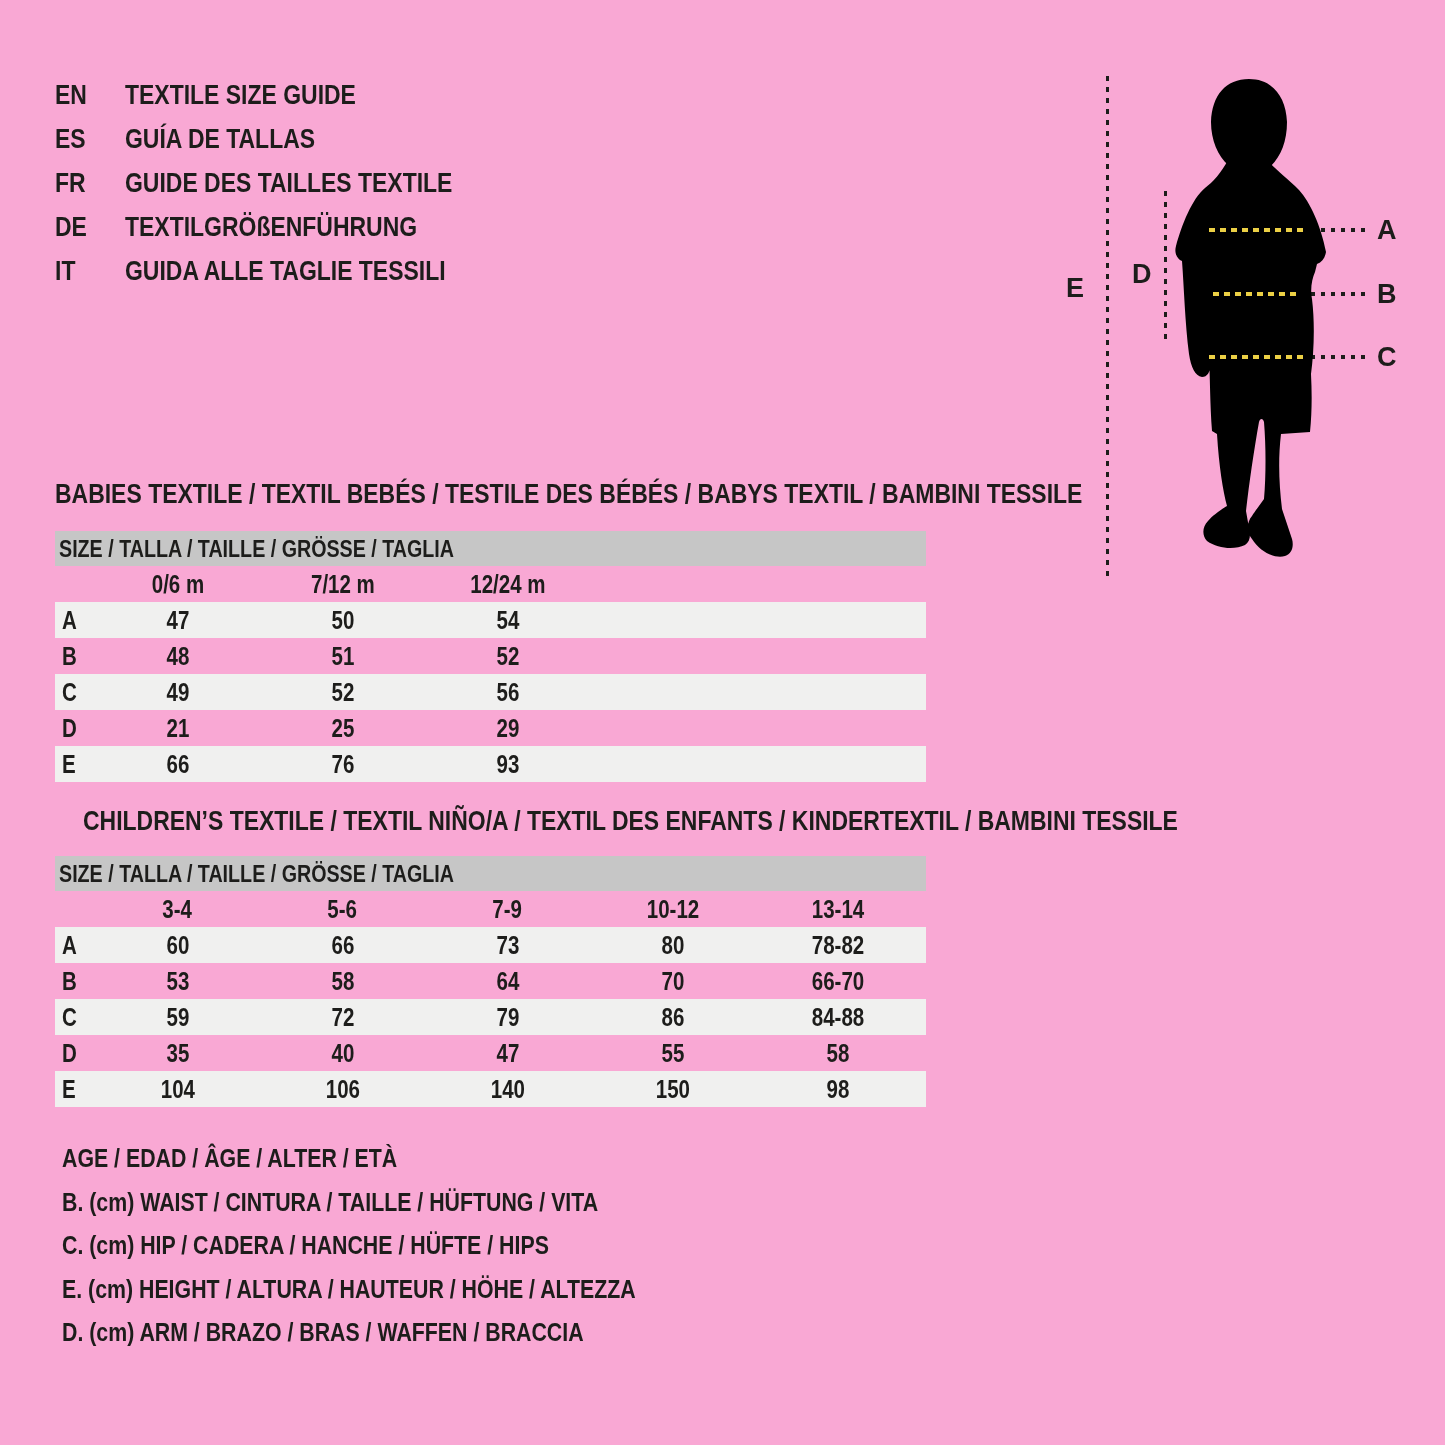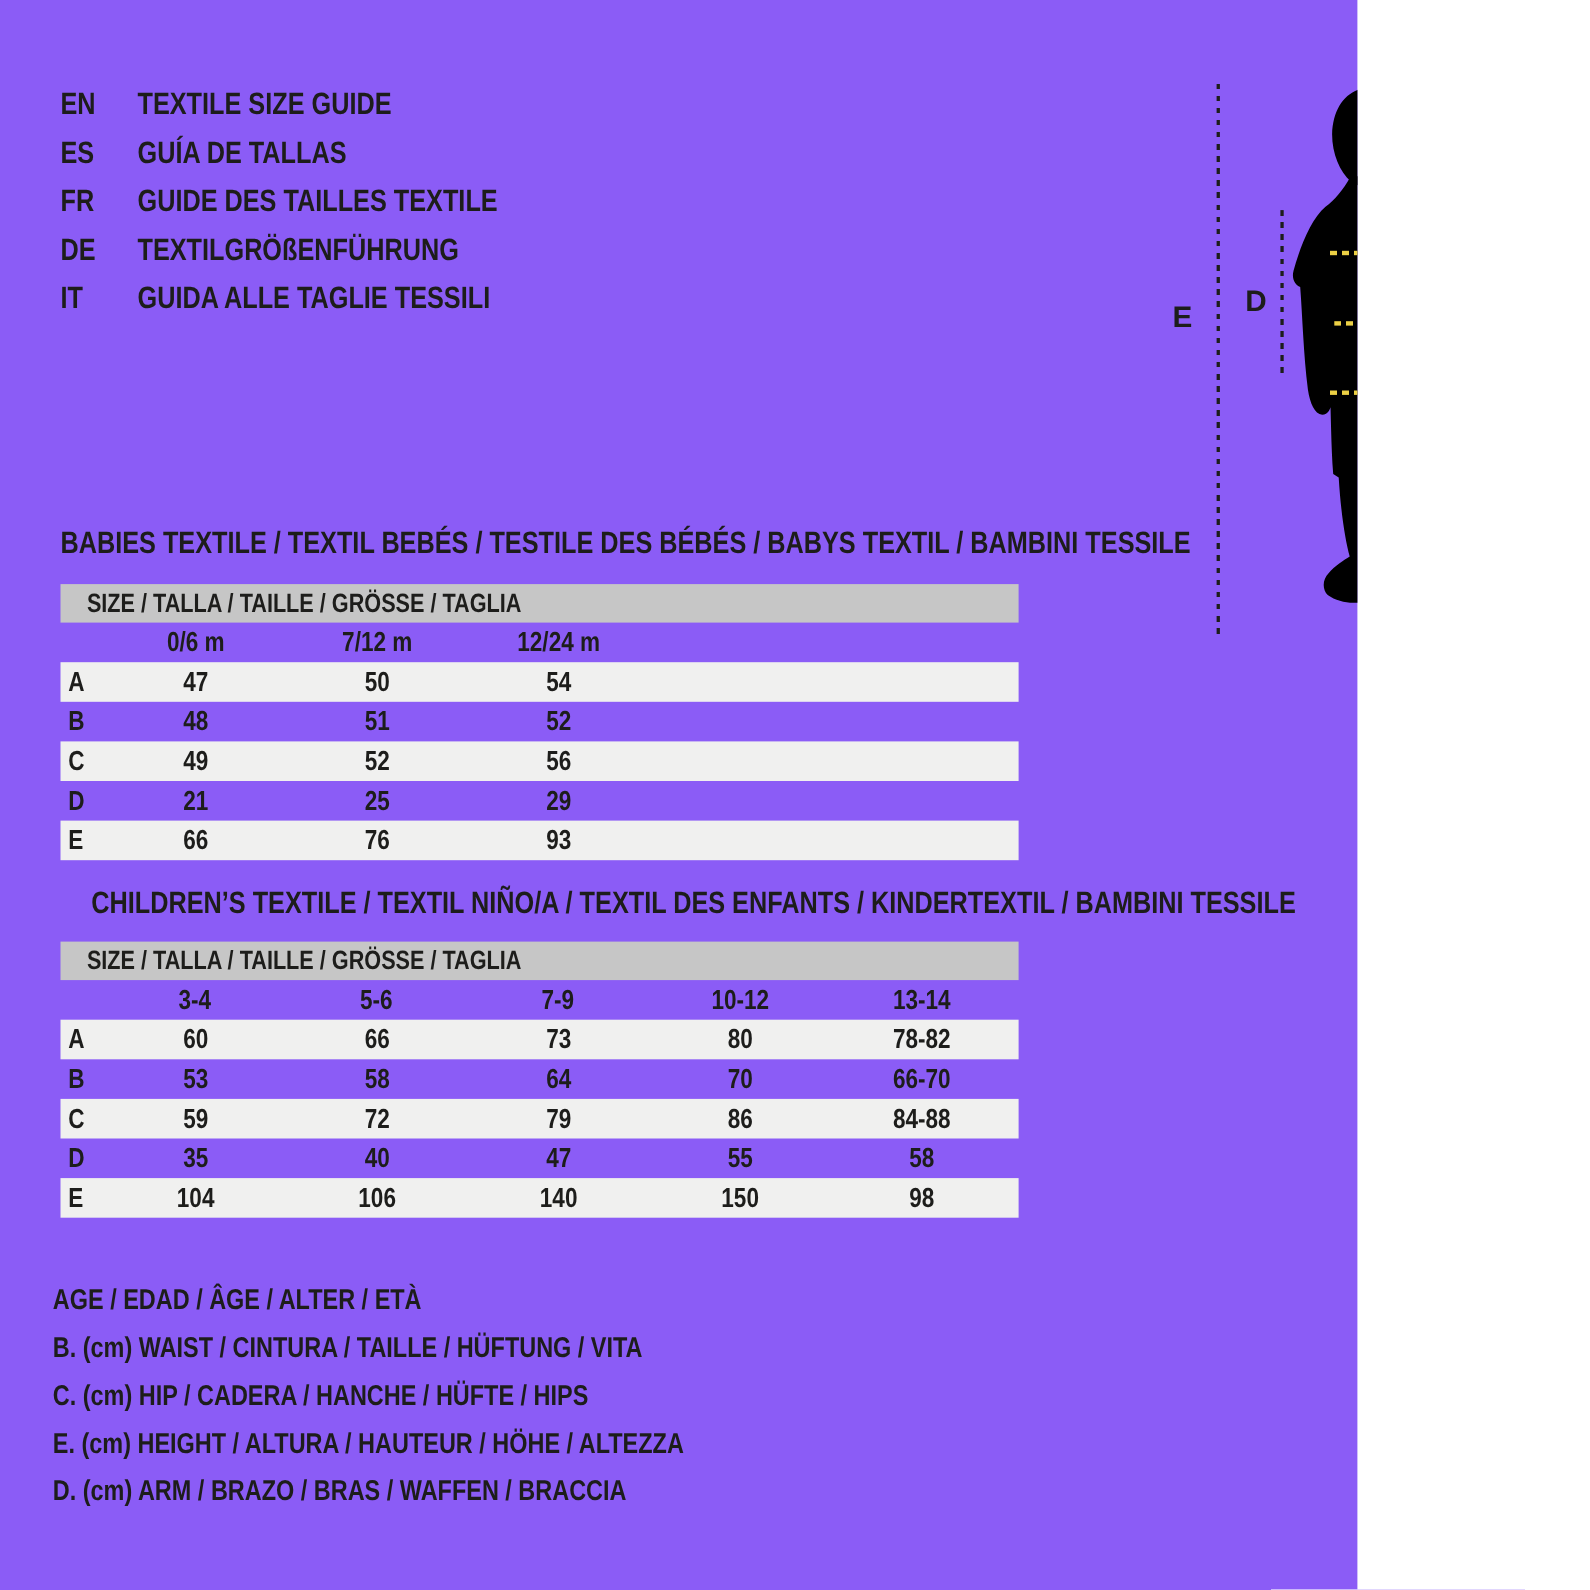--- a/index.html
+++ b/index.html
@@ -5,22 +5,22 @@
   :root{
     --ink:#1d1d1b;
     --band:#c6c6c6;
     --stripe:#f0f0ef;
     --yellow:#ecd045;
   }
   *{margin:0;padding:0;box-sizing:border-box;}
   html,body{background:#ffffff;}
   .page{
     position:relative;
-    width:1234px;height:1445px;
-    background:#8b5cf6;
+    width:1445px;height:1445px;
+    background:#f9a8d4;
     font-family:"Liberation Sans","DejaVu Sans",sans-serif;
     color:var(--ink);
     overflow:hidden;
   }
   .cond{display:inline-block;transform:scaleX(0.82);transform-origin:0 50%;white-space:nowrap;font-style:normal;}
   .condc{display:inline-block;transform:scaleX(0.82);transform-origin:50% 50%;white-space:nowrap;font-style:normal;}
 
   
   .langs{position:absolute;left:55px;top:80px;}
   .lang-row{height:44px;line-height:30px;font-size:28px;font-weight:bold;}
@@ -32,30 +32,30 @@
   .dash-yellow{background:repeating-linear-gradient(to right,var(--yellow) 0 6px,transparent 6px 11px);z-index:2;}
   .dash-black{background:repeating-linear-gradient(to right,var(--ink) 0 4px,transparent 4px 10px);}
   .fig-label{position:absolute;font-size:27px;font-weight:bold;line-height:24px;}
   .silhouette{position:absolute;left:1165px;top:75px;width:175px;height:505px;z-index:1;}
 
   
   .sec-title{position:absolute;left:55px;font-size:28px;font-weight:bold;line-height:30px;}
 
   
   .size-table{position:absolute;left:55px;width:871px;font-size:25px;font-weight:bold;}
-  .size-head{height:35px;line-height:35px;background:var(--band);padding-left:24px;font-size:24px;}
+  .size-head{height:35px;line-height:35px;background:var(--band);padding-left:4px;font-size:24px;}
   .trow{display:grid;height:36px;line-height:36px;}
   .babies .trow{grid-template-columns:40px repeat(3,165px) 1fr;}
   .children .trow{grid-template-columns:40px repeat(5,165px) 1fr;}
   .trow.stripe{background:var(--stripe);}
   .rlabel{padding-left:7px;}
   .cell{text-align:center;}
 
   
-  .legend{position:absolute;left:48px;top:1143px;margin-top:23px;}
+  .legend{position:absolute;left:62px;top:1143px;}
   .legend-line{height:43.5px;font-size:26px;font-weight:bold;line-height:30px;}
 </style>
 </head>
 <body>
 
 <div class="page">
 
   <header class="langs">
     <div class="lang-row">
       <span class="lang-code"><i class="cond">EN</i></span><i class="cond">TEXTILE SIZE GUIDE</i>

